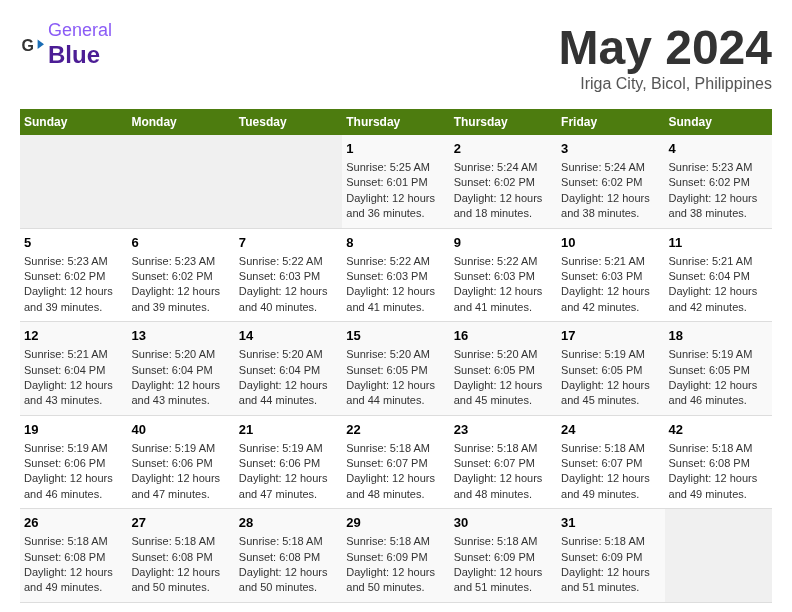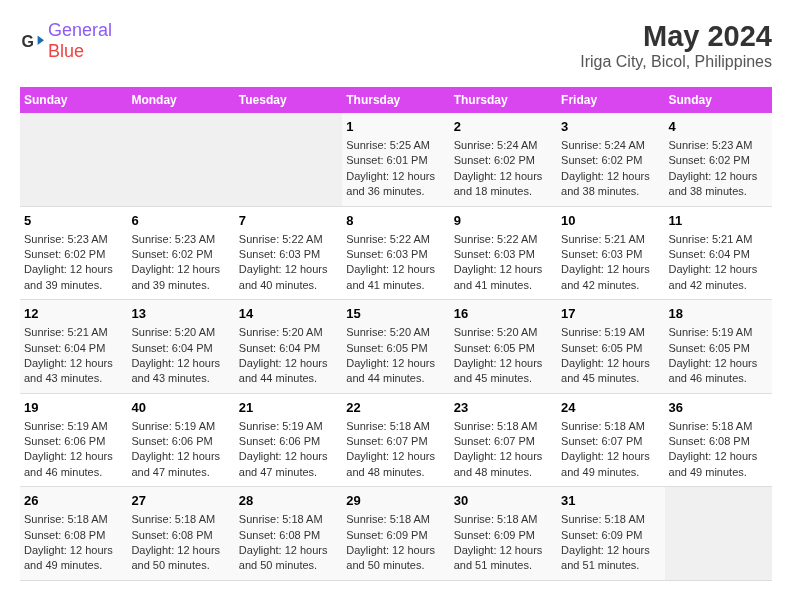--- a/index.html
+++ b/index.html
@@ -21,47 +21,47 @@
       align-items: center;
       gap: 4px;
     }
     .logo-text-general {
       font-size: 18px;
       font-weight: normal;
       color: #8b5cf6;
       text-align: center;
     }
     .logo-text-blue {
-      font-size: 18px;
-      font-weight: normal;
-      color: #ef4444;
+      font-size: 24px;
+      font-weight: bold;
+      color: #4c1d95;
     }
     .logo-icon {
       width: 24px;
       height: 24px;
     }
     .title-area {
       text-align: right;
     }
     .main-title {
-      font-size: 29px;
+      font-size: 48px;
       font-weight: bold;
       color: #333;
     }
     .subtitle {
       font-size: 16px;
       color: #555;
     }
     table {
       width: 100%;
       border-collapse: collapse;
       font-size: 11px;
     }
     thead tr {
-      background-color: #d946ef;
+      background-color: #4d7c0f;
       color: #fff;
     }
     thead th {
       padding: 6px 4px;
       text-align: left;
       font-weight: bold;
       font-size: 12px;
     }
     tbody tr {
       border-bottom: 1px solid #ddd;
@@ -350,21 +350,21 @@
         <td>
         <span class="day-number">24</span>
         <div class="day-info">
           <span>Sunrise: 5:18 AM</span><br>
           <span>Sunset: 6:07 PM</span><br>
           <span>Daylight: 12 hours</span><br>
           <span>and 49 minutes.</span>
         </div>
       </td>
         <td>
-        <span class="day-number">36</span>
+        <span class="day-number">42</span>
         <div class="day-info">
           <span>Sunrise: 5:18 AM</span><br>
           <span>Sunset: 6:08 PM</span><br>
           <span>Daylight: 12 hours</span><br>
           <span>and 49 minutes.</span>
         </div>
       </td>
       </tr>
       <tr class="week-row">
         <td>

